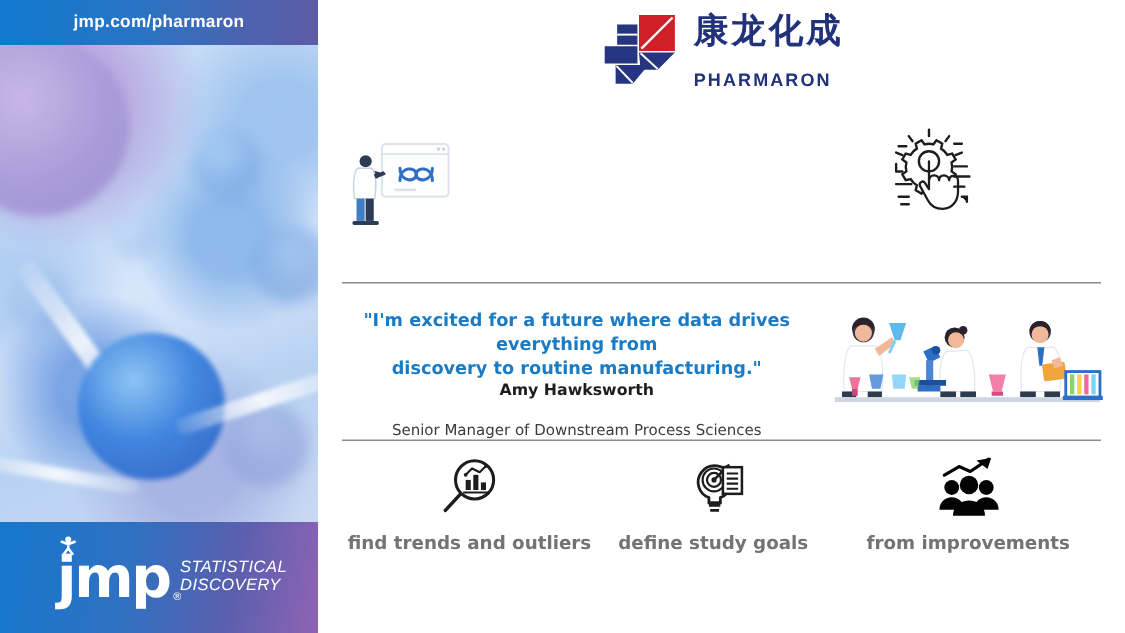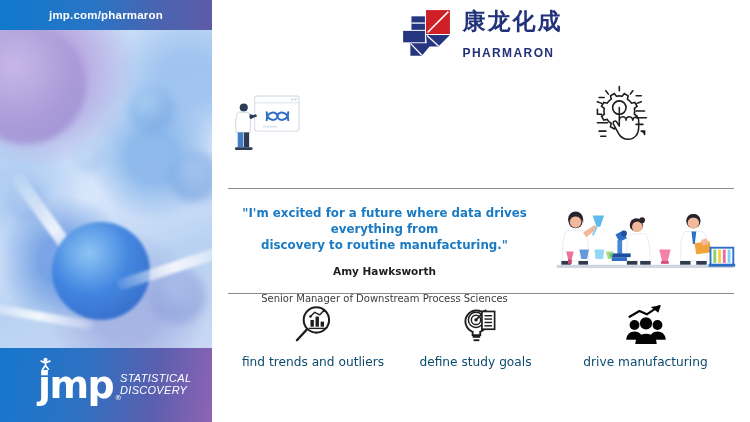--- a/index.html
+++ b/index.html
@@ -244,21 +244,20 @@
   .testimonial { width: 325px; padding-top: 4px; }
   .testimonial-quote {
     font-size: 11.8px;
     font-weight: bold;
     color: #1a7bc4;
     text-align: center;
     line-height: 1.35;
     font-family: "DejaVu Sans", sans-serif;
   }
   .testimonial-name {
-    margin-top: 11px;
     font-size: 10.5px;
     font-weight: bold;
     color: #1c1e20;
     text-align: center;
     font-family: "DejaVu Sans", sans-serif;
   }
   .testimonial-role {
     margin-top: 16px;
     font-size: 10px;
     color: #3a3c3e;
@@ -281,22 +280,22 @@
     flex-direction: column;
     align-items: center;
     gap: 8px;
   }
   .feature-1 { width: 170px; }
   .feature-2 { width: 155px; }
   .feature-3 { width: 185px; }
   .feature-icon { height: 44px; display: flex; align-items: center; justify-content: center; }
   .feature-label {
     font-size: 12.2px;
-    font-weight: normal;
-    color: #0c4a6e;
+    font-weight: bold;
+    color: #737373;
     text-align: center;
     font-family: "DejaVu Sans", sans-serif;
   }
 </style>
 </head>
 <body>
 
 <div class="page">
 
   <div class="left-col">
@@ -541,18 +540,18 @@
             <circle cx="14" cy="26" r="6" fill="#040404"></circle>
             <path d="M4 44 c0-6 4.5-10 10-10 s10 4 10 10 Z" fill="#040404"></path>
             <circle cx="42" cy="26" r="6" fill="#040404"></circle>
             <path d="M32 44 c0-6 4.5-10 10-10 s10 4 10 10 Z" fill="#040404"></path>
             <circle cx="28" cy="24" r="7.5" fill="#040404"></circle>
             <path d="M15 49 c0-7.5 5.5-12.5 13-12.5 s13 5 13 12.5 Z" fill="#040404"></path>
             <polyline points="8,16 20,9 29,13 44,3" fill="none" stroke="#040404" stroke-width="2.6" stroke-linecap="round" stroke-linejoin="round"></polyline>
             <polygon points="46,2 34,4 43,11" fill="#040404"></polygon>
           </svg>
         </div>
-        <div class="feature-label">drive manufacturing</div>
+        <div class="feature-label">from improvements</div>
       </div>
     </div>
 
   </div>
 </div>
 
 </body></html>

